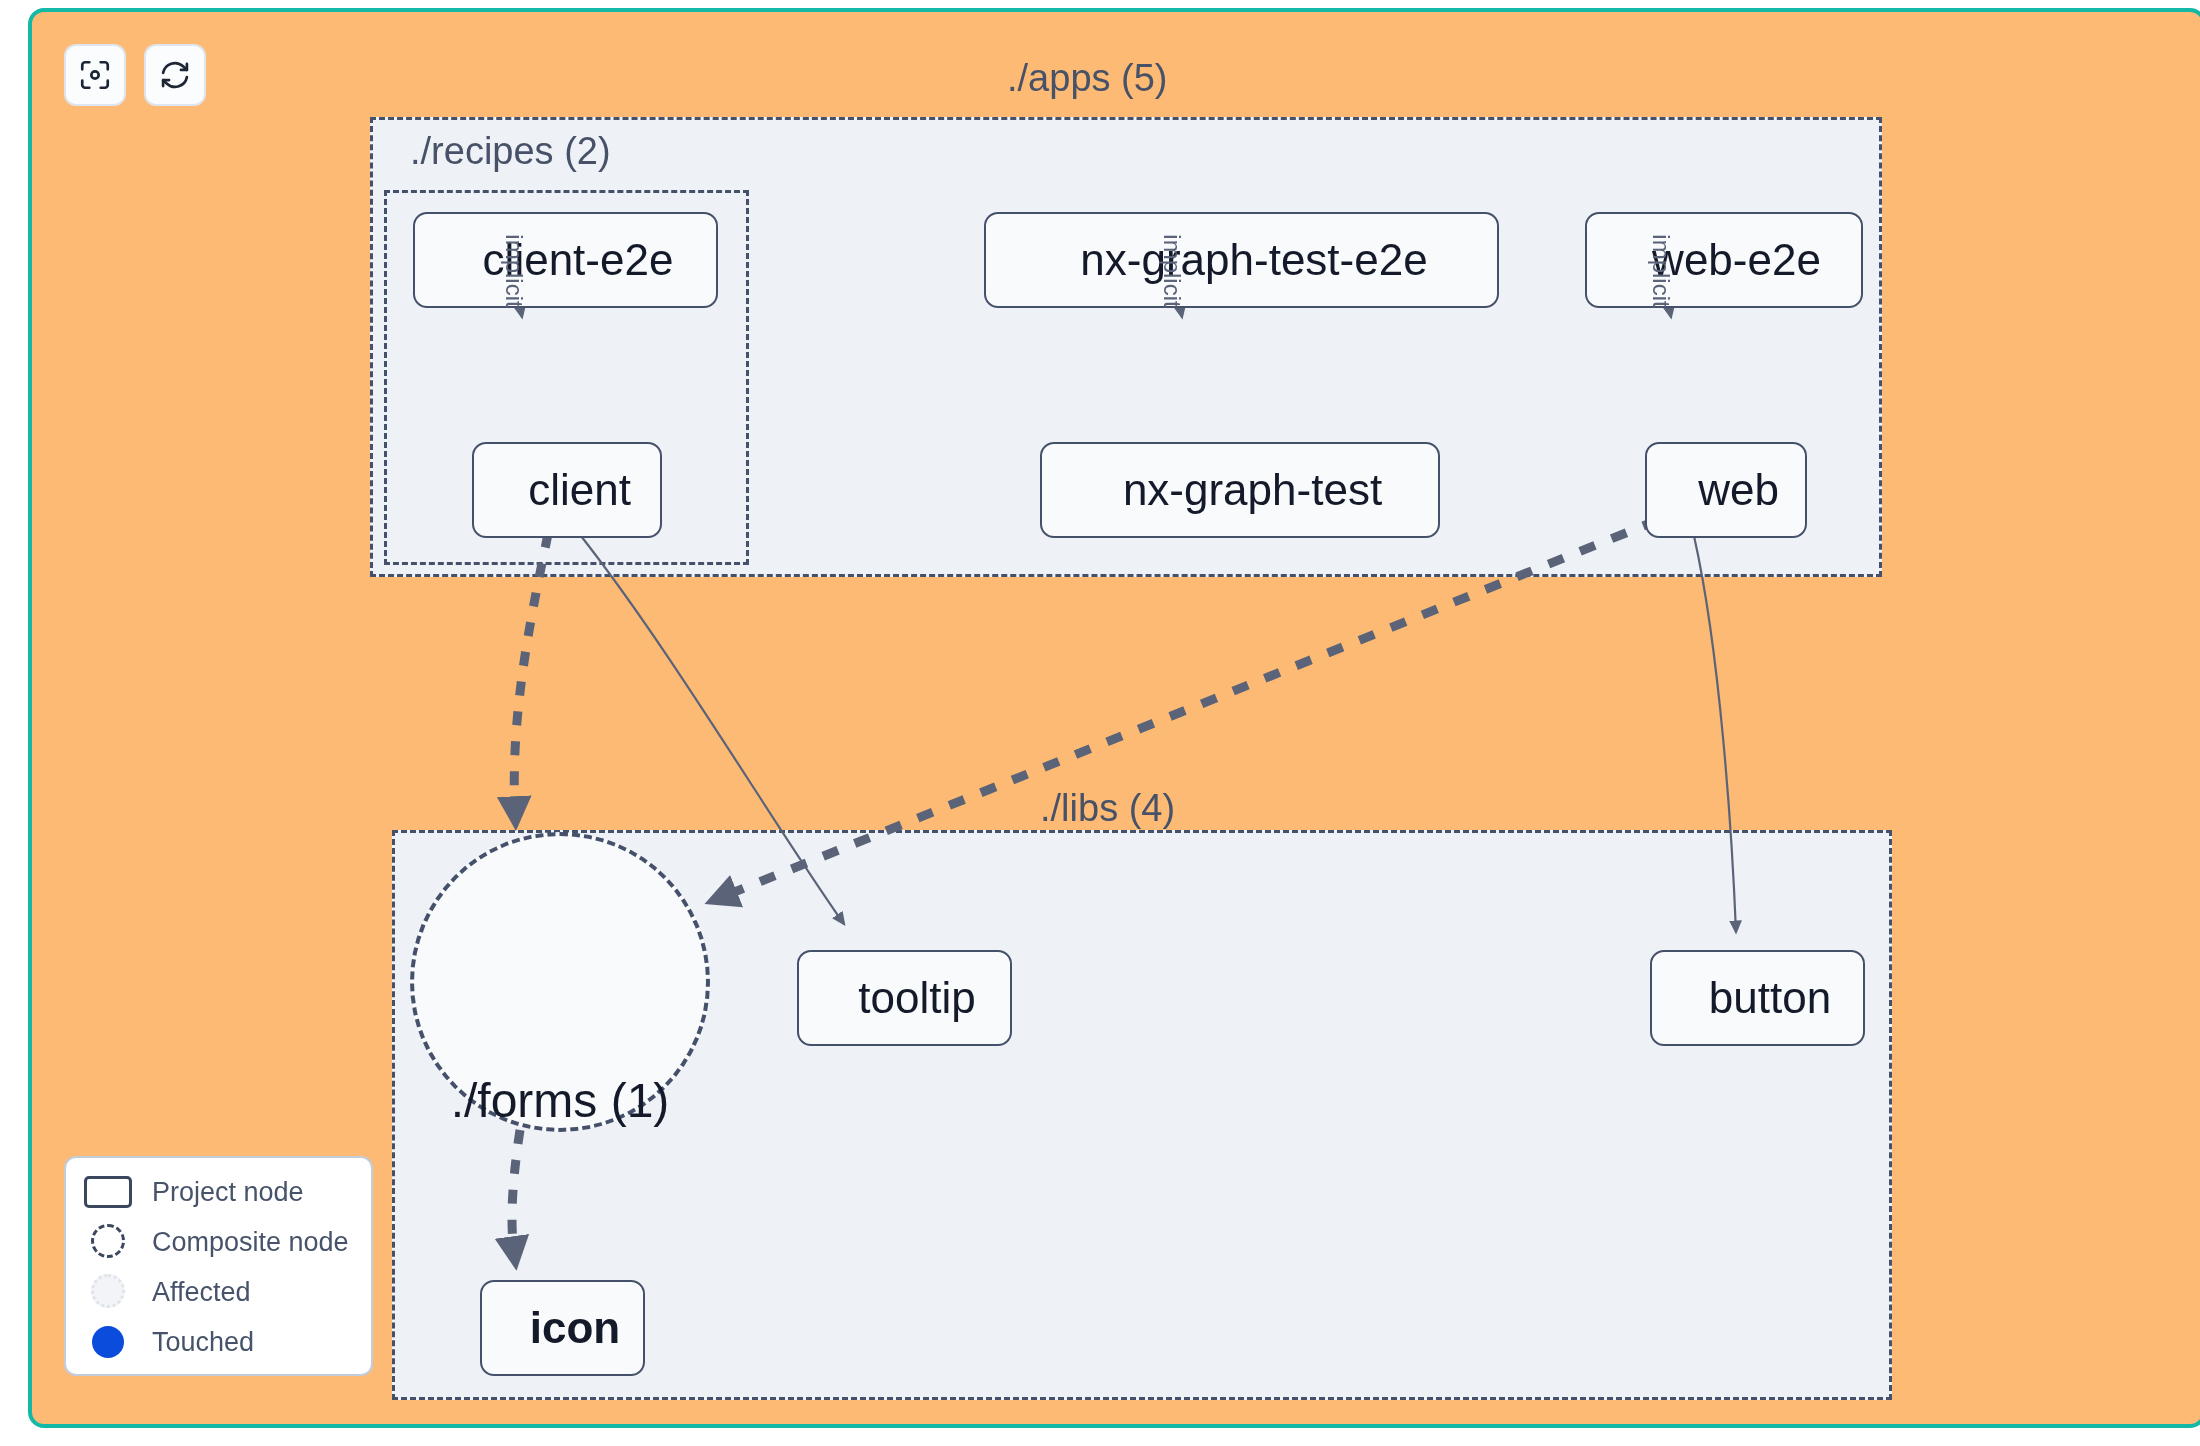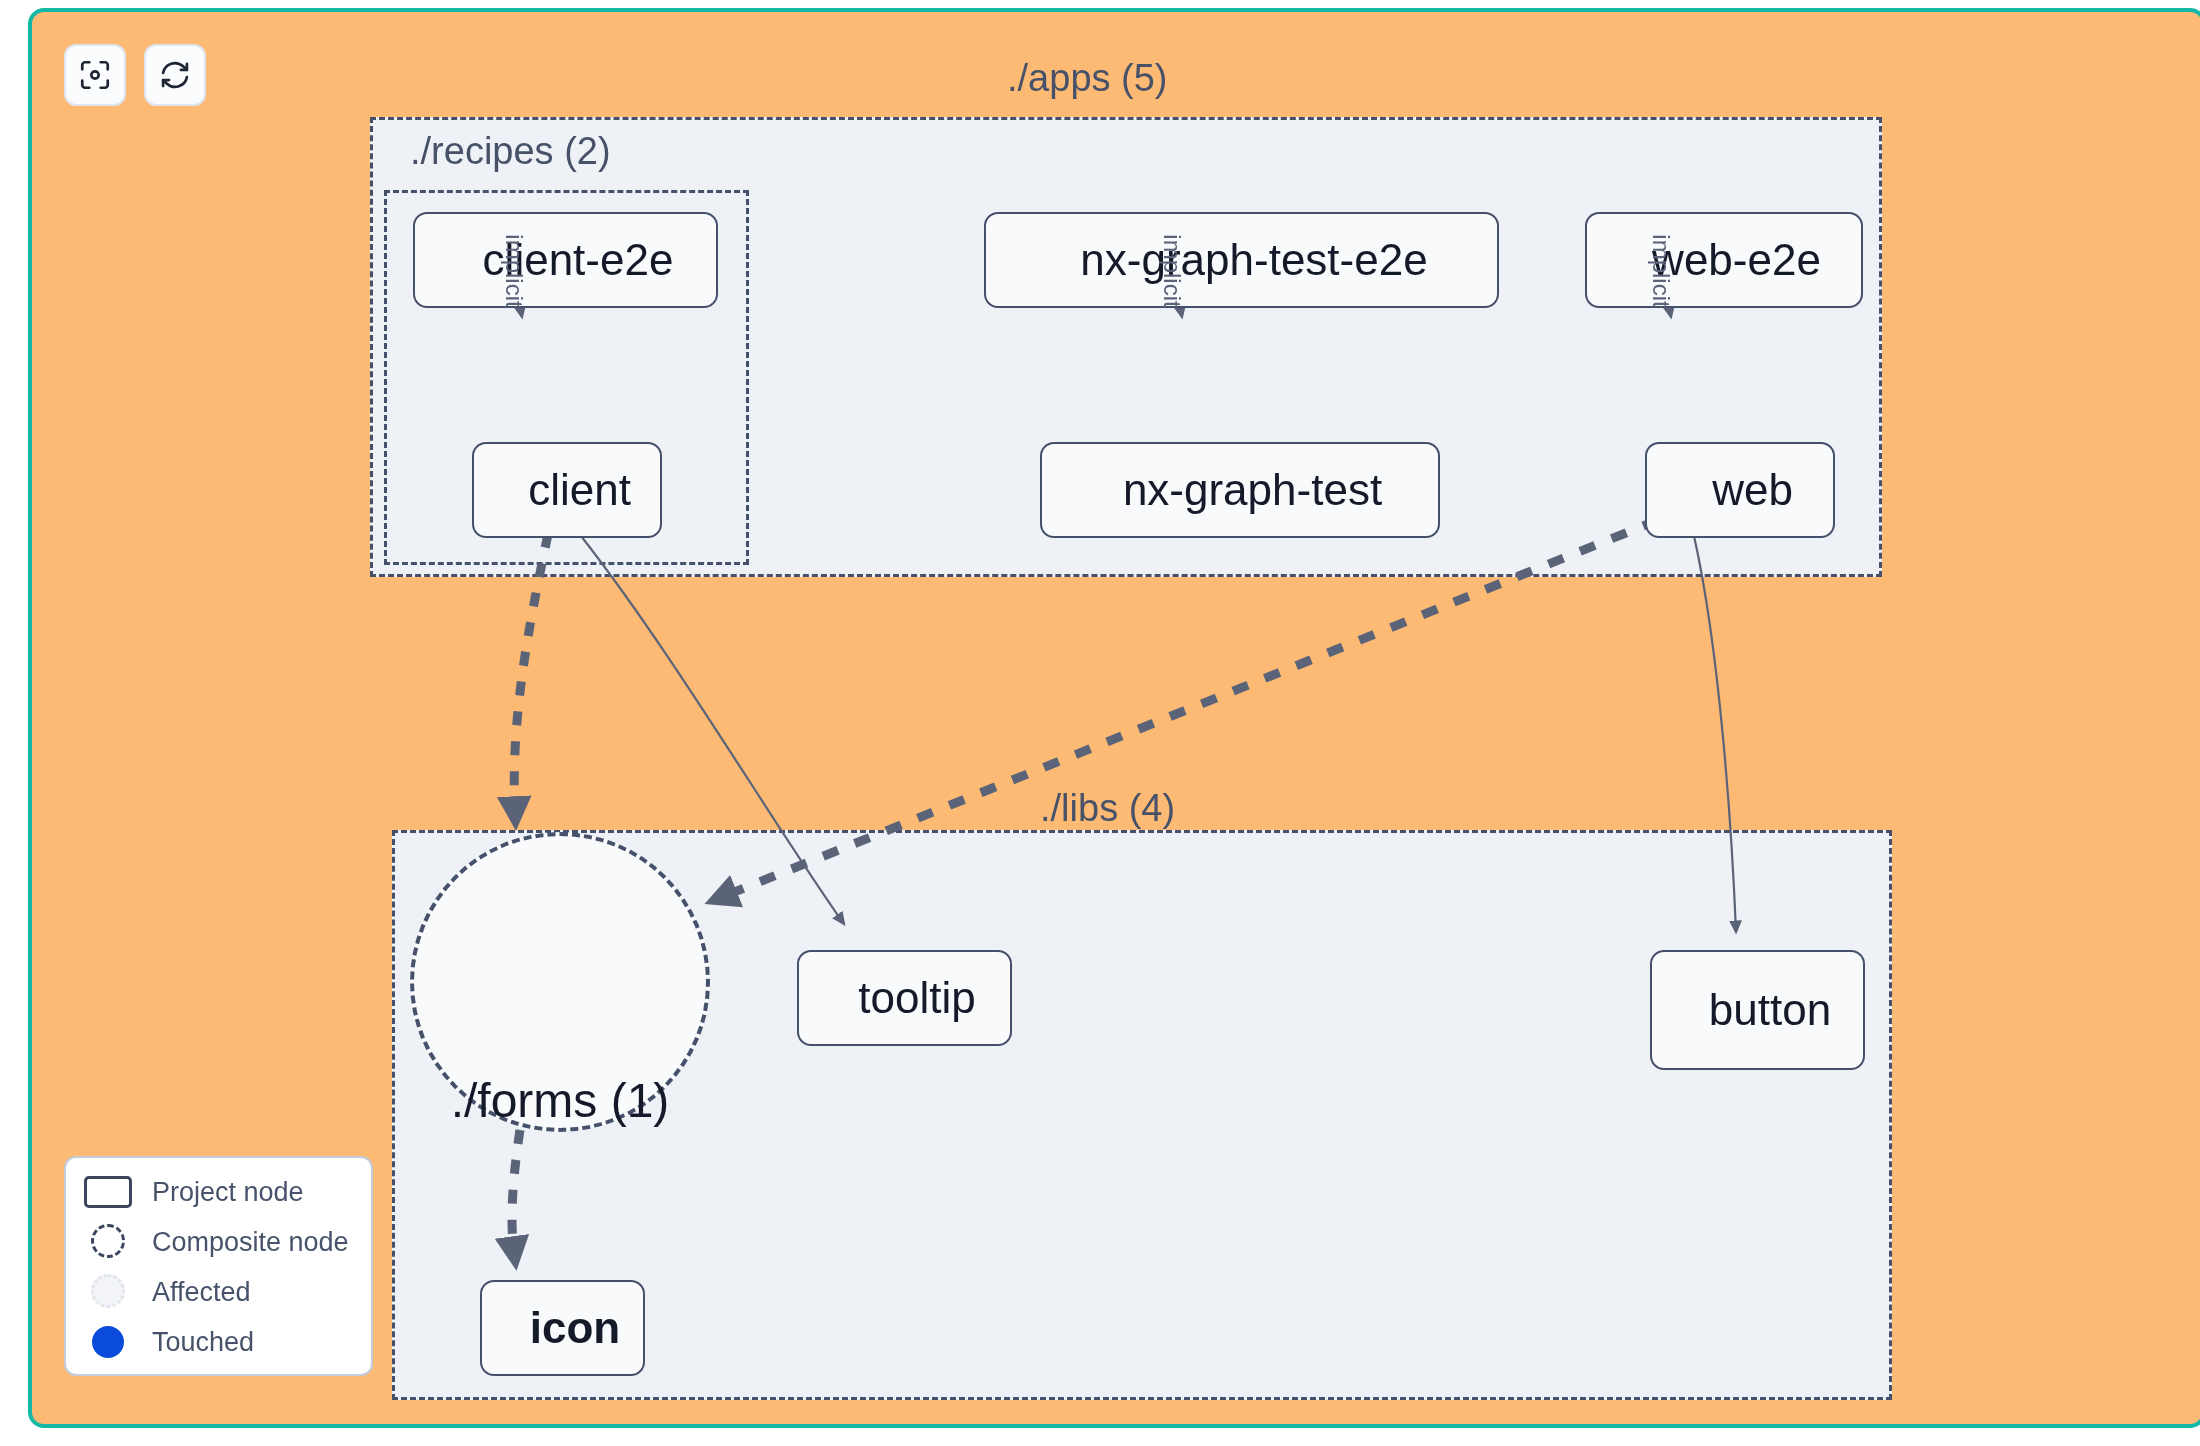--- a/index.html
+++ b/index.html
@@ -278,33 +278,33 @@
     </div>
 
     <div class="node" style="left:1008px; top:430px; width:400px; height:96px;">
       <span>nx-graph-test</span>
     </div>
 
     <div class="node" style="left:1553px; top:200px; width:278px; height:96px;">
       <span>web-e2e</span>
     </div>
 
-    <div class="node" style="left:1613px; top:430px; width:190px; height:96px;">
+    <div class="node" style="left:1613px; top:430px; width:162px; height:96px;">
       <span>web</span>
     </div>
 
     <div class="composite-node" style="left:378px; top:820px; width:300px; height:300px;">
       <span>./forms (1)</span>
     </div>
 
     <div class="node" style="left:765px; top:938px; width:215px; height:96px;">
       <span>tooltip</span>
     </div>
 
-    <div class="node" style="left:1618px; top:938px; width:215px; height:120px;">
+    <div class="node" style="left:1618px; top:938px; width:215px; height:96px;">
       <span>button</span>
     </div>
 
     <div class="node" style="left:448px; top:1268px; width:165px; height:96px;font-weight:bold;">
       <span>icon</span>
     </div>
 
     <div class="legend">
       <div class="legend-row">
         <span class="swatch">

